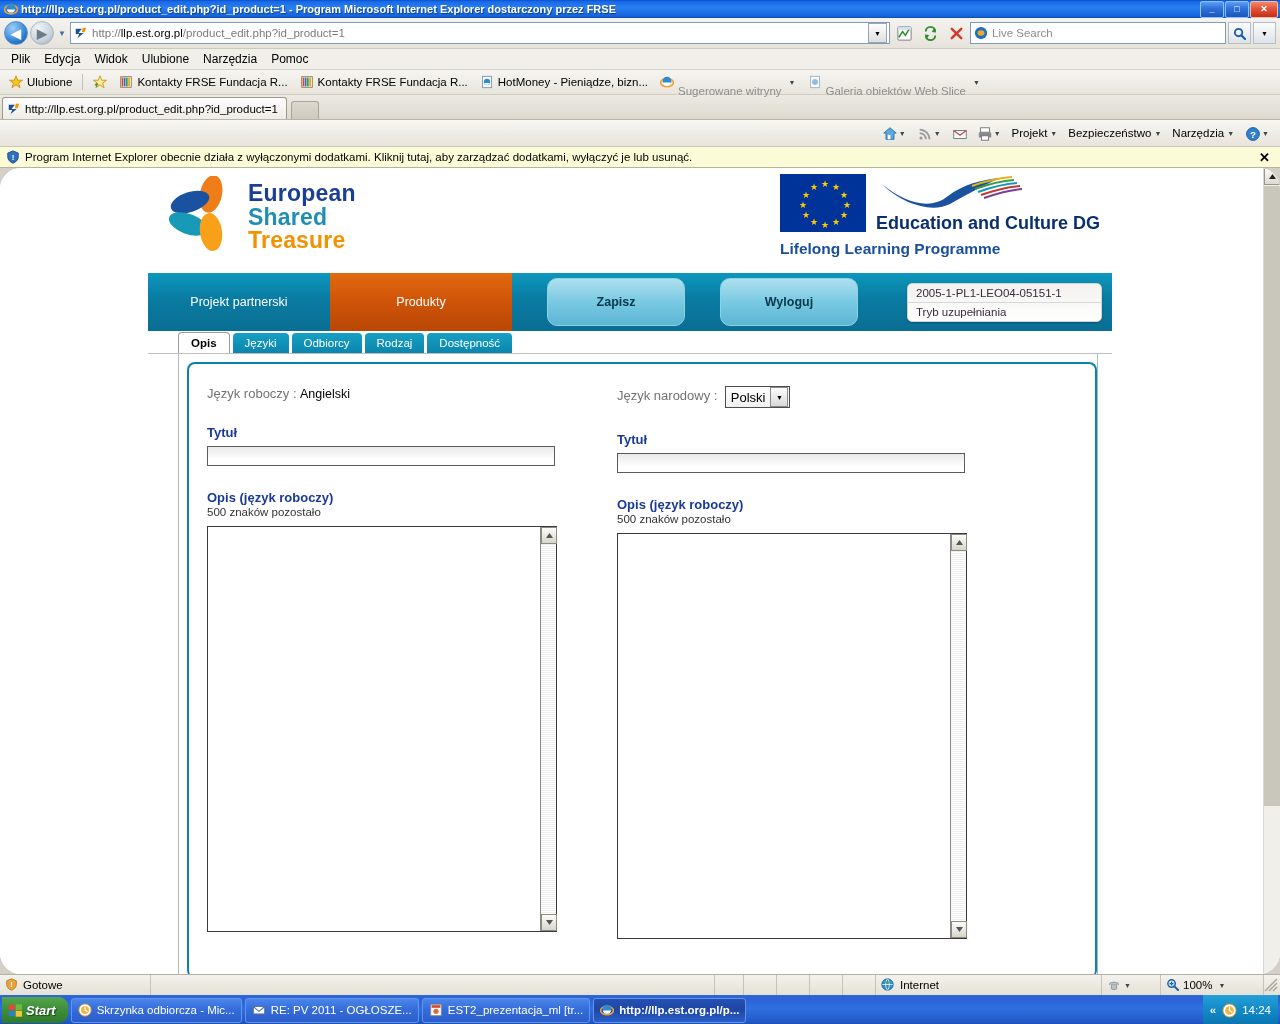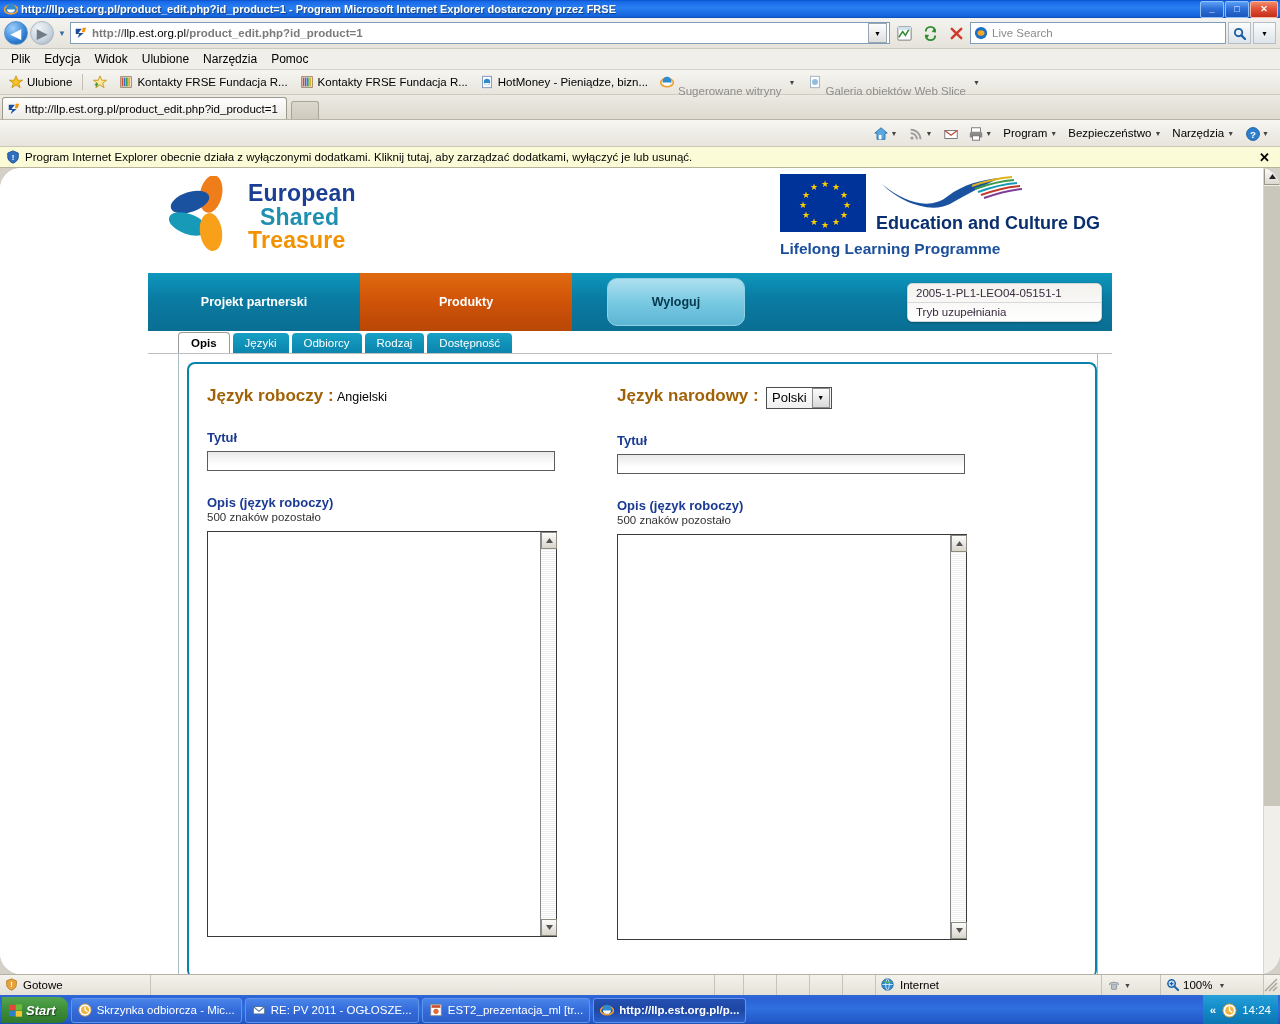--- a/index.html
+++ b/index.html
@@ -29,21 +29,21 @@
   .winbtn.close{background:linear-gradient(to bottom,#f08a6a,#e2523a 45%,#c32f18);border-color:#f7b9a4;width:26px;}
   
   #addrbar{height:26px;background:linear-gradient(to bottom,#f4f3ef,#e6e3db);display:flex;align-items:center;padding:2px 4px;gap:2px;border-bottom:1px solid #cdc9bf;}
   .navcircle{width:22px;height:22px;border-radius:50%;display:flex;align-items:center;justify-content:center;font-size:13px;font-weight:bold;}
   .navcircle.back{background:radial-gradient(circle at 35% 28%,#9fd0fb,#2f7fd6 62%,#17538f);color:#fff;border:1px solid #5a95c8;}
   .navcircle.fwd{background:radial-gradient(circle at 35% 28%,#f0f4f8,#c7d2dc 62%,#98a5b2);color:#6f7b86;border:1px solid #aeb8c2;}
   .navdrop{width:12px;text-align:center;color:#3a6ea5;font-size:8px;}
   #urlbox{flex:1;height:20px;background:#fff;border:1px solid #7f9db9;display:flex;align-items:center;padding:0 2px;min-width:0;}
   #urlbox .favico{width:14px;height:14px;margin:0 4px 0 1px;flex:0 0 auto;}
   #urlbox .urltext{font-size:11.5px;color:#000;white-space:nowrap;overflow:hidden;}
-  #urlbox .urltext .dim{color:#7b7b7b;font-weight:bold;}
+  #urlbox .urltext .dim{color:#7b7b7b;}
   #urlbox .dd{width:17px;height:18px;border:1px solid #9aa6b2;background:linear-gradient(to bottom,#fdfdfd,#dfdfdf);display:flex;align-items:center;justify-content:center;font-size:7px;margin-left:auto;flex:0 0 auto;}
   .tbtn{width:22px;height:21px;display:flex;align-items:center;justify-content:center;border:1px solid transparent;}
   #searchbox{width:250px;height:20px;background:#fff;border:1px solid #7f9db9;display:flex;align-items:center;padding:0 2px;}
   #searchbox .bing{width:14px;height:14px;margin:0 4px 0 1px;}
   #searchbox .ph{color:#8b8b8b;font-size:11.5px;}
   .sbtn{width:21px;height:20px;border:1px solid #b5bec7;background:linear-gradient(to bottom,#fbfcfd,#dde4ea);display:flex;align-items:center;justify-content:center;}
   
   #menubar{height:20px;background:#f1efe9;display:flex;align-items:center;padding:0 4px;font-size:12px;color:#000;border-bottom:1px solid #d6d2c8;}
   #menubar .mi{padding:2px 7px;}
   
@@ -71,48 +71,48 @@
   #pagescroll{position:absolute;right:0;top:0;width:16px;height:806px;background:#f0efe9;border-left:1px solid #d9d6cd;}
   .sbArrow{width:16px;height:17px;background:linear-gradient(to bottom,#fbfbfa,#dcd9cf);border:1px solid #9a968b;box-sizing:border-box;display:flex;align-items:center;justify-content:center;}
   .sbTrack{position:absolute;left:0;right:0;background:#c9c6bb;}
   
   #site{width:964px;margin:0 0 0 148px;background:#fff;}
   #sitehead{height:105px;position:relative;background:#fff;}
   #logo{position:absolute;left:16px;top:8px;display:flex;align-items:center;}
   #logotext{margin-left:6px;line-height:1.02;}
   #logotext div{font-size:23px;font-weight:bold;color:#1b3f94;letter-spacing:.2px;}
   #logotext .cap-e{color:#1b3f94;}
-  #logotext .w2{color:#1f8fb0;margin-left:12px;}
+  #logotext .w2{color:#1f8fb0;}
   #logotext .w3{color:#f39200;}
   #eublock{position:absolute;right:12px;top:6px;text-align:left;}
   #eurow{display:flex;align-items:flex-start;gap:10px;}
   #euflag{width:86px;height:58px;background:#003399;position:relative;}
   #euflag .star{position:absolute;color:#ffcc00;font-size:9px;line-height:9px;}
   #dgtext{font-size:18px;font-weight:bold;color:#0a2f6e;margin-top:38px;white-space:nowrap;}
   #llp{font-size:15.5px;font-weight:bold;color:#1b4f9c;margin-top:6px;white-space:nowrap;}
   
   #nav{height:58px;background:linear-gradient(to bottom,#0d97bd,#0a7ba2 45%,#0a6e93);display:flex;align-items:stretch;position:relative;}
-  .navitem{display:flex;align-items:center;justify-content:center;color:#fff;font-size:12.5px;font-weight:bold;width:212px;}
+  .navitem{display:flex;align-items:center;justify-content:center;color:#fff;font-size:12.5px;font-weight:normal;width:182px;}
   .navitem.active{background:linear-gradient(to bottom,#e06a10,#cf5308 50%,#b94706);}
   .navbtn{align-self:center;width:136px;height:46px;margin-left:35px;border-radius:10px;background:linear-gradient(to bottom,#aee0ef,#79c9e2 50%,#5cb6d4);border:1px solid #8fd2e6;display:flex;align-items:center;justify-content:center;font-size:12.5px;font-weight:bold;color:#05384c;}
   #projbox{align-self:center;margin-left:auto;margin-right:10px;width:193px;background:linear-gradient(to bottom,#f2f1ed,#ffffff);border:1px solid #cfd4d6;border-radius:5px;box-shadow:0 1px 2px rgba(0,0,0,.25);overflow:hidden;}
   #projbox div{padding:3px 8px;font-size:11.5px;color:#3a2a40;}
   #projbox .top{border-bottom:1px solid #d8d8d8;}
   
   #tabstrip{height:22px;display:flex;align-items:flex-end;padding-left:30px;background:#fff;}
   .ptab{height:20px;background:linear-gradient(to bottom,#17a0c4,#0b85ad);color:#fff;font-size:11.5px;border-radius:4px 4px 0 0;display:flex;align-items:center;padding:0 12px;margin-right:3px;}
   .ptab.active{background:#fff;color:#000;font-weight:bold;border:1px solid #9c9c9c;border-bottom:none;}
   
   #content{background:#fff;border-top:1px solid #bfbfbf;padding:0;}
   #outerbox{margin:0 14px 0 30px;border:1px solid #a9bcc2;border-top:none;background:#fff;padding:8px 0 0 8px;height:625px;box-sizing:border-box;}
   #innerbox{border:2px solid #0b82ad;border-radius:8px;border-bottom:none;height:100%;box-sizing:border-box;padding:22px 0 0 18px;}
   .cols{display:flex;}
   .col{width:408px;}
   .col.right{margin-left:2px;}
-  .lbl{font-size:17px;font-weight:bold;color:#a16207;}
+  .lbl{font-size:13px;font-weight:normal;color:#737373;}
   .lblval{font-weight:normal;color:#000;font-size:12.5px;}
   .fieldlabel{font-size:13px;font-weight:bold;color:#1a3a94;margin-top:24px;}
   .txtinput{width:348px;height:20px;margin-top:6px;background:linear-gradient(to bottom,#e9e9e9,#ffffff 70%);border:1px solid #5c5c5c;box-sizing:border-box;}
   .subtle{font-size:11.5px;color:#333;margin-top:1px;}
   .taWrap{position:relative;width:350px;height:406px;margin-top:8px;border:1px solid #3a3a3a;background:#fff;box-sizing:border-box;}
   .taScroll{position:absolute;right:0;top:0;width:16px;height:100%;background-image:repeating-linear-gradient(0deg,#efefef 0 1px,#fff 1px 2px),repeating-linear-gradient(90deg,#efefef 0 1px,#fff 1px 2px);background-color:#f5f5f5;border-left:1px solid #888;box-sizing:border-box;}
   .taArrow{width:16px;height:17px;background:linear-gradient(to bottom,#fcfcfb,#d8d5cb);border:1px solid #8d8a80;box-sizing:border-box;display:flex;align-items:center;justify-content:center;}
   .taArrow.bot{position:absolute;bottom:0;left:0;}
   .selbox{display:inline-flex;align-items:center;height:20px;border:1px solid #4d4d4d;background:linear-gradient(to bottom,#ffffff,#efefef);vertical-align:middle;margin-left:4px;}
   .selbox .val{padding:0 5px;font-size:13px;color:#000;}
@@ -310,21 +310,21 @@
   </span>
   <span class="ci">
     <span class="gico"><svg width="16" height="16" viewBox="0 0 18 18">
           <rect x="4" y="2" width="10" height="5" fill="#fff" stroke="#6f6f6f"></rect>
           <rect x="2" y="7" width="14" height="6" rx="1" fill="#8a8a8a"></rect>
           <rect x="5" y="11" width="8" height="5" fill="#fff" stroke="#6f6f6f"></rect>
         </svg></span>
     <span class="caret">▼</span>
   </span>
   <span class="ci">
-    <span>Program</span>
+    <span>Projekt</span>
     <span class="caret">▼</span>
   </span>
   <span class="ci">
     <span>Bezpieczeństwo</span>
     <span class="caret">▼</span>
   </span>
   <span class="ci">
     <span>Narzędzia</span>
     <span class="caret">▼</span>
   </span>
@@ -400,20 +400,21 @@
               <div id="dgtext" style="margin-top:-4px;">Education and Culture DG</div>
             </div>
           </div>
           <div id="llp">Lifelong Learning Programme</div>
         </div>
       </div>
 
       <div id="nav">
         <div class="navitem">Projekt partnerski</div>
         <div class="navitem active">Produkty</div>
+        <div class="navbtn">Zapisz</div>
         <div class="navbtn">Wyloguj</div>
         <div id="projbox">
           <div class="top">2005-1-PL1-LEO04-05151-1</div>
           <div>Tryb uzupełniania</div>
         </div>
       </div>
 
       <div id="tabstrip">
         <div class="ptab active">Opis</div>
         <div class="ptab">Języki</div>

